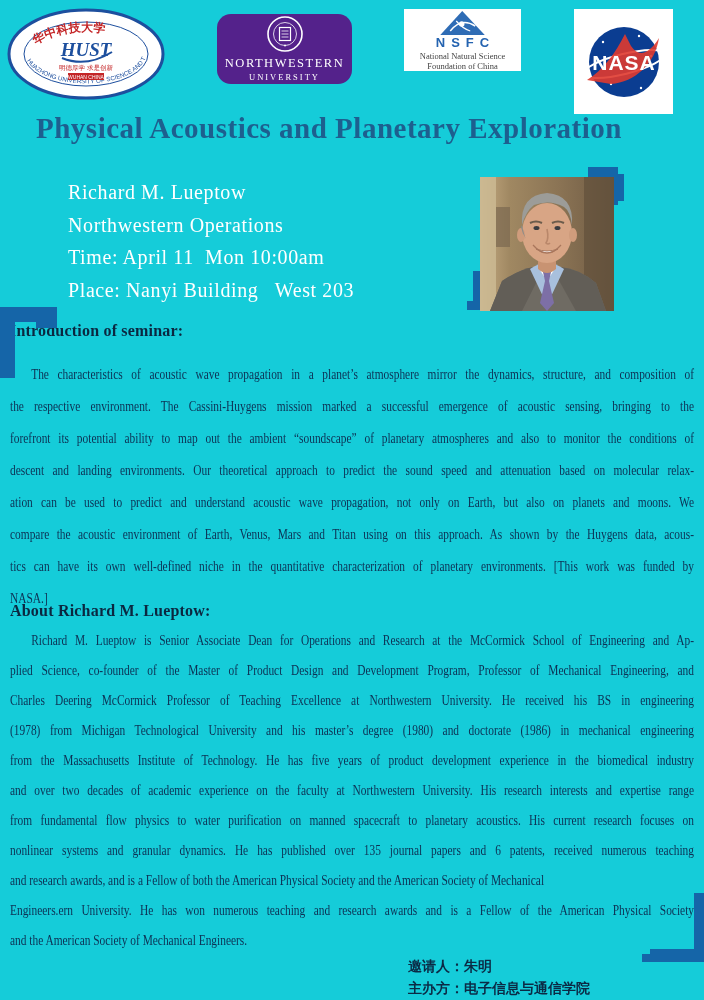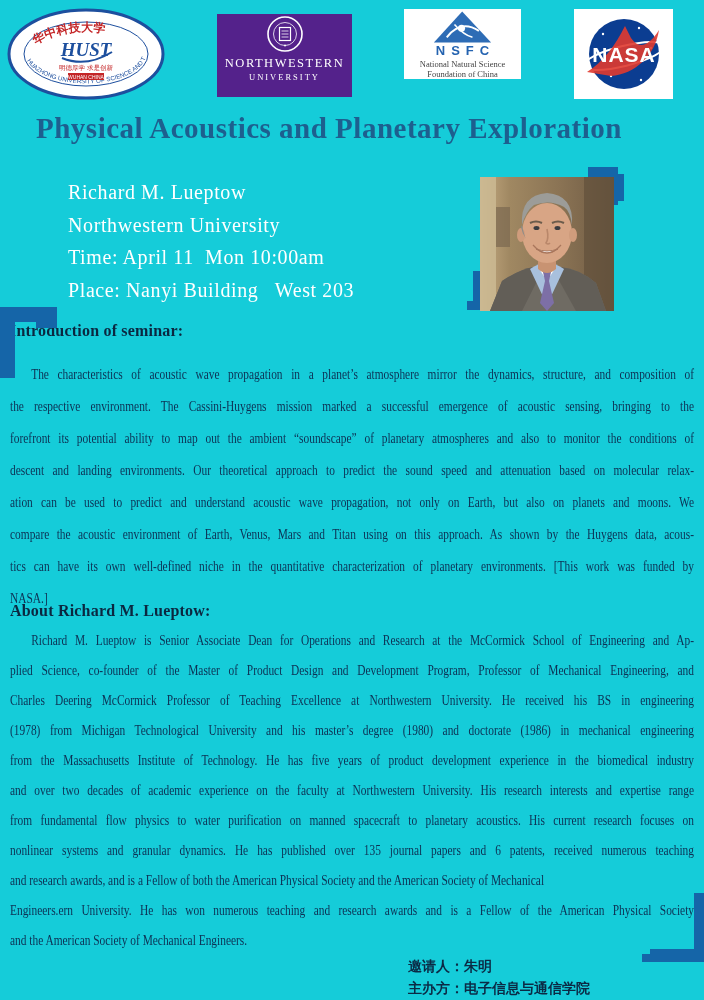--- a/index.html
+++ b/index.html
@@ -5,31 +5,31 @@
   html,body{margin:0;padding:0;background:#0b0b0b;}
   .poster{
     position:relative;width:704px;height:1000px;overflow:hidden;
     background:#15ccd9;
     font-family:"Liberation Serif", serif;
   }
   .abs{position:absolute;}
 
   
   .logo-box{position:absolute;top:9px;}
-  .nu-box{left:217px;top:14px;width:135px;height:83px;background:#54228b;
-          display:flex;flex-direction:column;align-items:center;justify-content:flex-start;}
+  .nu-box{left:217px;top:14px;width:135px;height:70px;background:#54228b;
+          display:flex;flex-direction:column;align-items:center;justify-content:flex-start;border-radius:14px;}
   .nu-line1{color:#fff;font-family:"Liberation Serif",serif;font-size:12.5px;letter-spacing:1.5px;margin-top:2px;}
   .nu-line2{color:#fff;font-family:"Liberation Serif",serif;font-size:8.5px;letter-spacing:2px;margin-top:1px;}
-  .nsfc-box{left:404px;top:9px;width:117px;height:70px;background:#ffffff;
+  .nsfc-box{left:404px;top:9px;width:117px;height:62px;background:#ffffff;
             display:flex;flex-direction:column;align-items:center;}
   .nsfc-abbr{color:#2463b0;font-family:"Liberation Sans",sans-serif;font-weight:bold;
              font-size:13px;letter-spacing:6px;margin-top:-2px;text-indent:6px;}
   .nsfc-t1{color:#444;font-size:8.5px;font-family:"Liberation Serif",serif;margin-top:1px;}
   .nsfc-t2{color:#444;font-size:8.5px;font-family:"Liberation Serif",serif;}
-  .nasa-box{left:574px;top:9px;width:99px;height:90px;background:#ffffff;
+  .nasa-box{left:574px;top:9px;width:99px;height:105px;background:#ffffff;
             display:flex;align-items:center;justify-content:center;}
 
   
   .title{
     left:0;top:112px;width:704px;text-align:left;
     color:#1d5f8f;font-size:29px;font-weight:bold;letter-spacing:0.5px;padding-left:36px;
   }
 
   
   .speaker{left:68px;top:176px;color:#ffffff;font-size:20px;letter-spacing:0.6px;}
@@ -126,21 +126,21 @@
       <ellipse cx="43" cy="42" rx="42" ry="10" fill="none" stroke="#ffffff" stroke-width="2" transform="rotate(-14 43 42)"></ellipse>
       <path d="M6,58 C22,48 34,32 44,12 L50,24 C58,36 68,32 78,16 C74,42 54,60 30,62 Z" fill="#e03a2f" opacity="0.9"></path>
       <text x="43" y="48" text-anchor="middle" font-size="21" font-weight="bold" letter-spacing="1" fill="#ffffff" font-family="'Liberation Sans',sans-serif">NASA</text>
     </svg>
   </div>
 
   <div class="abs title">Physical Acoustics and Planetary Exploration</div>
 
   <div class="abs speaker">
     <div>Richard M. Lueptow</div>
-    <div>Northwestern University</div>
+    <div>Northwestern Operations</div>
     <div>Time: April 11  Mon 10:00am</div>
     <div>Place: Nanyi Building   West 203</div>
   </div>
 
   <div class="abs decor" style="left:588px;top:167px;width:30px;height:24px;"></div>
   <div class="abs decor" style="left:596px;top:174px;width:28px;height:27px;"></div>
   <div class="abs decor" style="left:592px;top:184px;width:26px;height:21px;"></div>
   <div class="abs decor" style="left:473px;top:271px;width:10px;height:37px;"></div>
   <div class="abs decor" style="left:473px;top:297px;width:40px;height:11px;"></div>
   <div class="abs decor" style="left:467px;top:301px;width:13px;height:9px;"></div>

